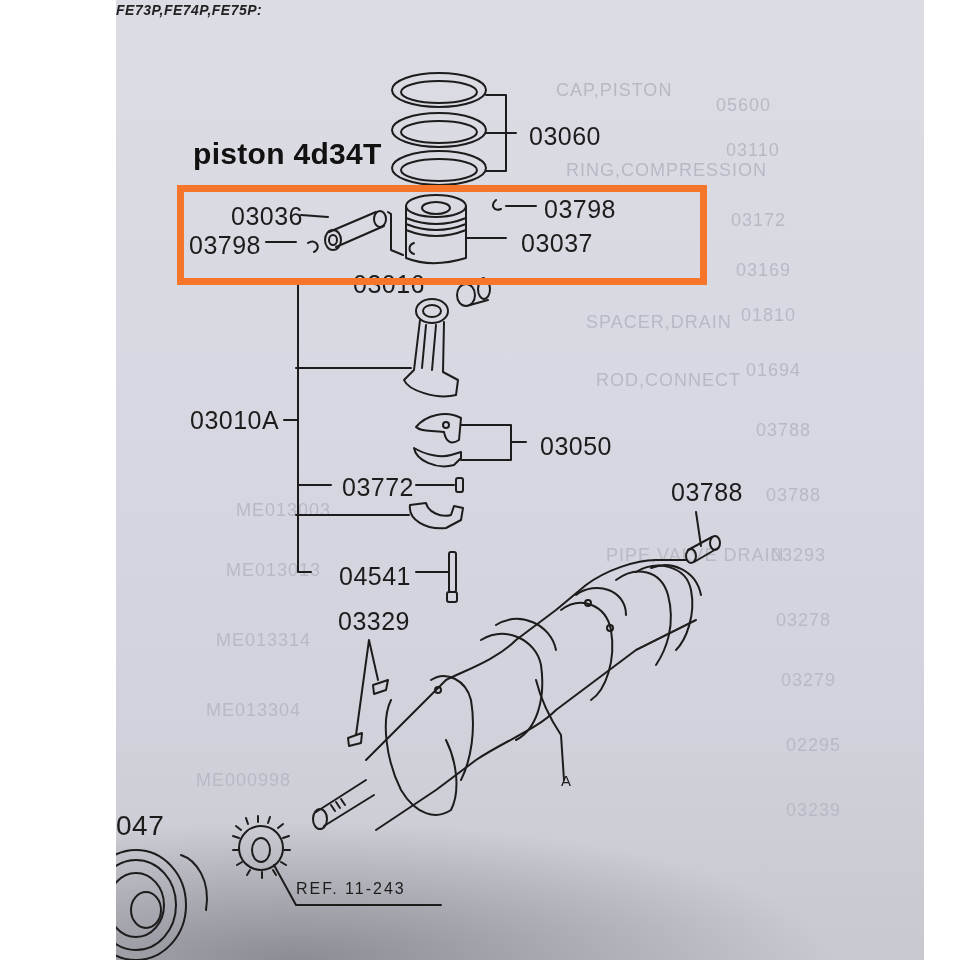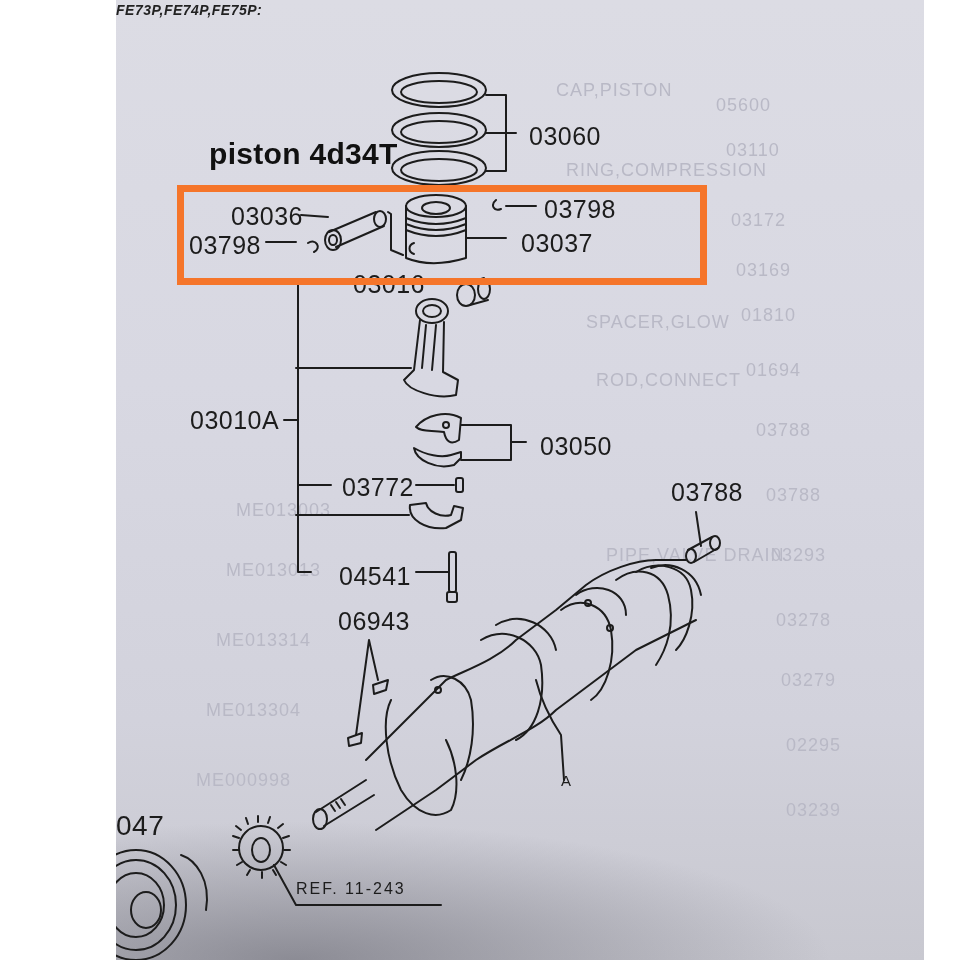--- a/index.html
+++ b/index.html
@@ -5,21 +5,21 @@
   html, body { margin:0; padding:0; }
   body { width:960px; height:960px; background:#ffffff; position:relative; overflow:hidden;
          font-family:"Liberation Sans", sans-serif; }
   .photo { position:absolute; left:116px; top:0; width:808px; height:960px;
            background:linear-gradient(180deg,#dcdce4 0%,#d8d8e2 40%,#d2d2dc 75%,#c8c8d0 100%); overflow:hidden; }
   .shadow { position:absolute; left:0; top:820px; width:720px; height:140px;
             background:radial-gradient(ellipse at 25% 100%, rgba(90,90,100,0.55), rgba(90,90,100,0) 70%); }
   .ghost { position:absolute; color:#b9b9c6; font-weight:normal; font-size:18px; letter-spacing:1px; }
   .lbl { position:absolute; font-size:25px; color:#1c1c1c; letter-spacing:0.5px; white-space:nowrap; }
   .header-txt { position:absolute; left:0; top:2px; font-size:14px; font-style:italic; color:#222; letter-spacing:0.5px; font-weight:bold;}
-  .caption { position:absolute; left:193px; top:137px; font-size:30px; color:#111; font-weight:bold; letter-spacing:0.3px;margin-left:16px; }
+  .caption { position:absolute; left:193px; top:137px; font-size:30px; color:#111; font-weight:bold; letter-spacing:0.3px; }
   .hl { position:absolute; left:177px; top:185px; width:516px; height:86px; border:7px solid #f5752a; }
   svg.art { position:absolute; left:0; top:0; }
   .ref { position:absolute; left:300px; top:880px; font-size:16px; letter-spacing:2px; color:#1c1c1c;text-align:right; }
 </style>
 </head>
 <body>
 
 <div class="photo">
   <div class="shadow"></div>
   <div class="header-txt">FE73P,FE74P,FE75P:</div>
@@ -32,21 +32,21 @@
   <div class="ghost" style="left:630px;top:360px">01694</div>
   <div class="ghost" style="left:640px;top:420px">03788</div>
   <div class="ghost" style="left:650px;top:485px">03788</div>
   <div class="ghost" style="left:655px;top:545px">03293</div>
   <div class="ghost" style="left:660px;top:610px">03278</div>
   <div class="ghost" style="left:665px;top:670px">03279</div>
   <div class="ghost" style="left:670px;top:735px">02295</div>
   <div class="ghost" style="left:670px;top:800px">03239</div>
   <div class="ghost" style="left:440px;top:80px">CAP,PISTON</div>
   <div class="ghost" style="left:450px;top:160px">RING,COMPRESSION</div>
-  <div class="ghost" style="left:470px;top:312px">SPACER,GLOW</div>
+  <div class="ghost" style="left:470px;top:312px">SPACER,DRAIN</div>
   <div class="ghost" style="left:480px;top:370px">ROD,CONNECT</div>
   <div class="ghost" style="left:490px;top:545px">PIPE,VALVE DRAIN</div>
   <div class="ghost" style="left:120px;top:500px">ME013003</div>
   <div class="ghost" style="left:110px;top:560px">ME013013</div>
   <div class="ghost" style="left:100px;top:630px">ME013314</div>
   <div class="ghost" style="left:90px;top:700px">ME013304</div>
   <div class="ghost" style="left:80px;top:770px">ME000998</div>
 
   <svg class="art" width="720" height="960" viewBox="120 0 720 960" fill="none" stroke="#1c1c1c" stroke-width="2" stroke-linecap="round" stroke-linejoin="round">
 
@@ -175,20 +175,20 @@
   <div class="lbl" style="left:115px;top:202px">03036</div>
   <div class="lbl" style="left:73px;top:231px">03798</div>
   <div class="lbl" style="left:428px;top:195px">03798</div>
   <div class="lbl" style="left:405px;top:229px">03037</div>
   <div class="lbl" style="left:237px;top:270px">03016</div>
   <div class="lbl" style="left:74px;top:406px">03010A</div>
   <div class="lbl" style="left:424px;top:432px">03050</div>
   <div class="lbl" style="left:226px;top:473px">03772</div>
   <div class="lbl" style="left:223px;top:562px">04541</div>
   <div class="lbl" style="left:555px;top:478px">03788</div>
-  <div class="lbl" style="left:222px;top:607px">06943</div>
+  <div class="lbl" style="left:222px;top:607px">03329</div>
   <div class="lbl" style="left:445px;top:772px;font-size:15px">A</div>
   <div class="lbl" style="left:0px;top:810px;font-size:28px">047</div>
   <div class="ref" style="left:180px;top:880px">REF. 11-243</div>
 </div>
 
 <div class="hl"></div>
 <div class="caption">piston 4d34T</div>
 
 </body></html>

